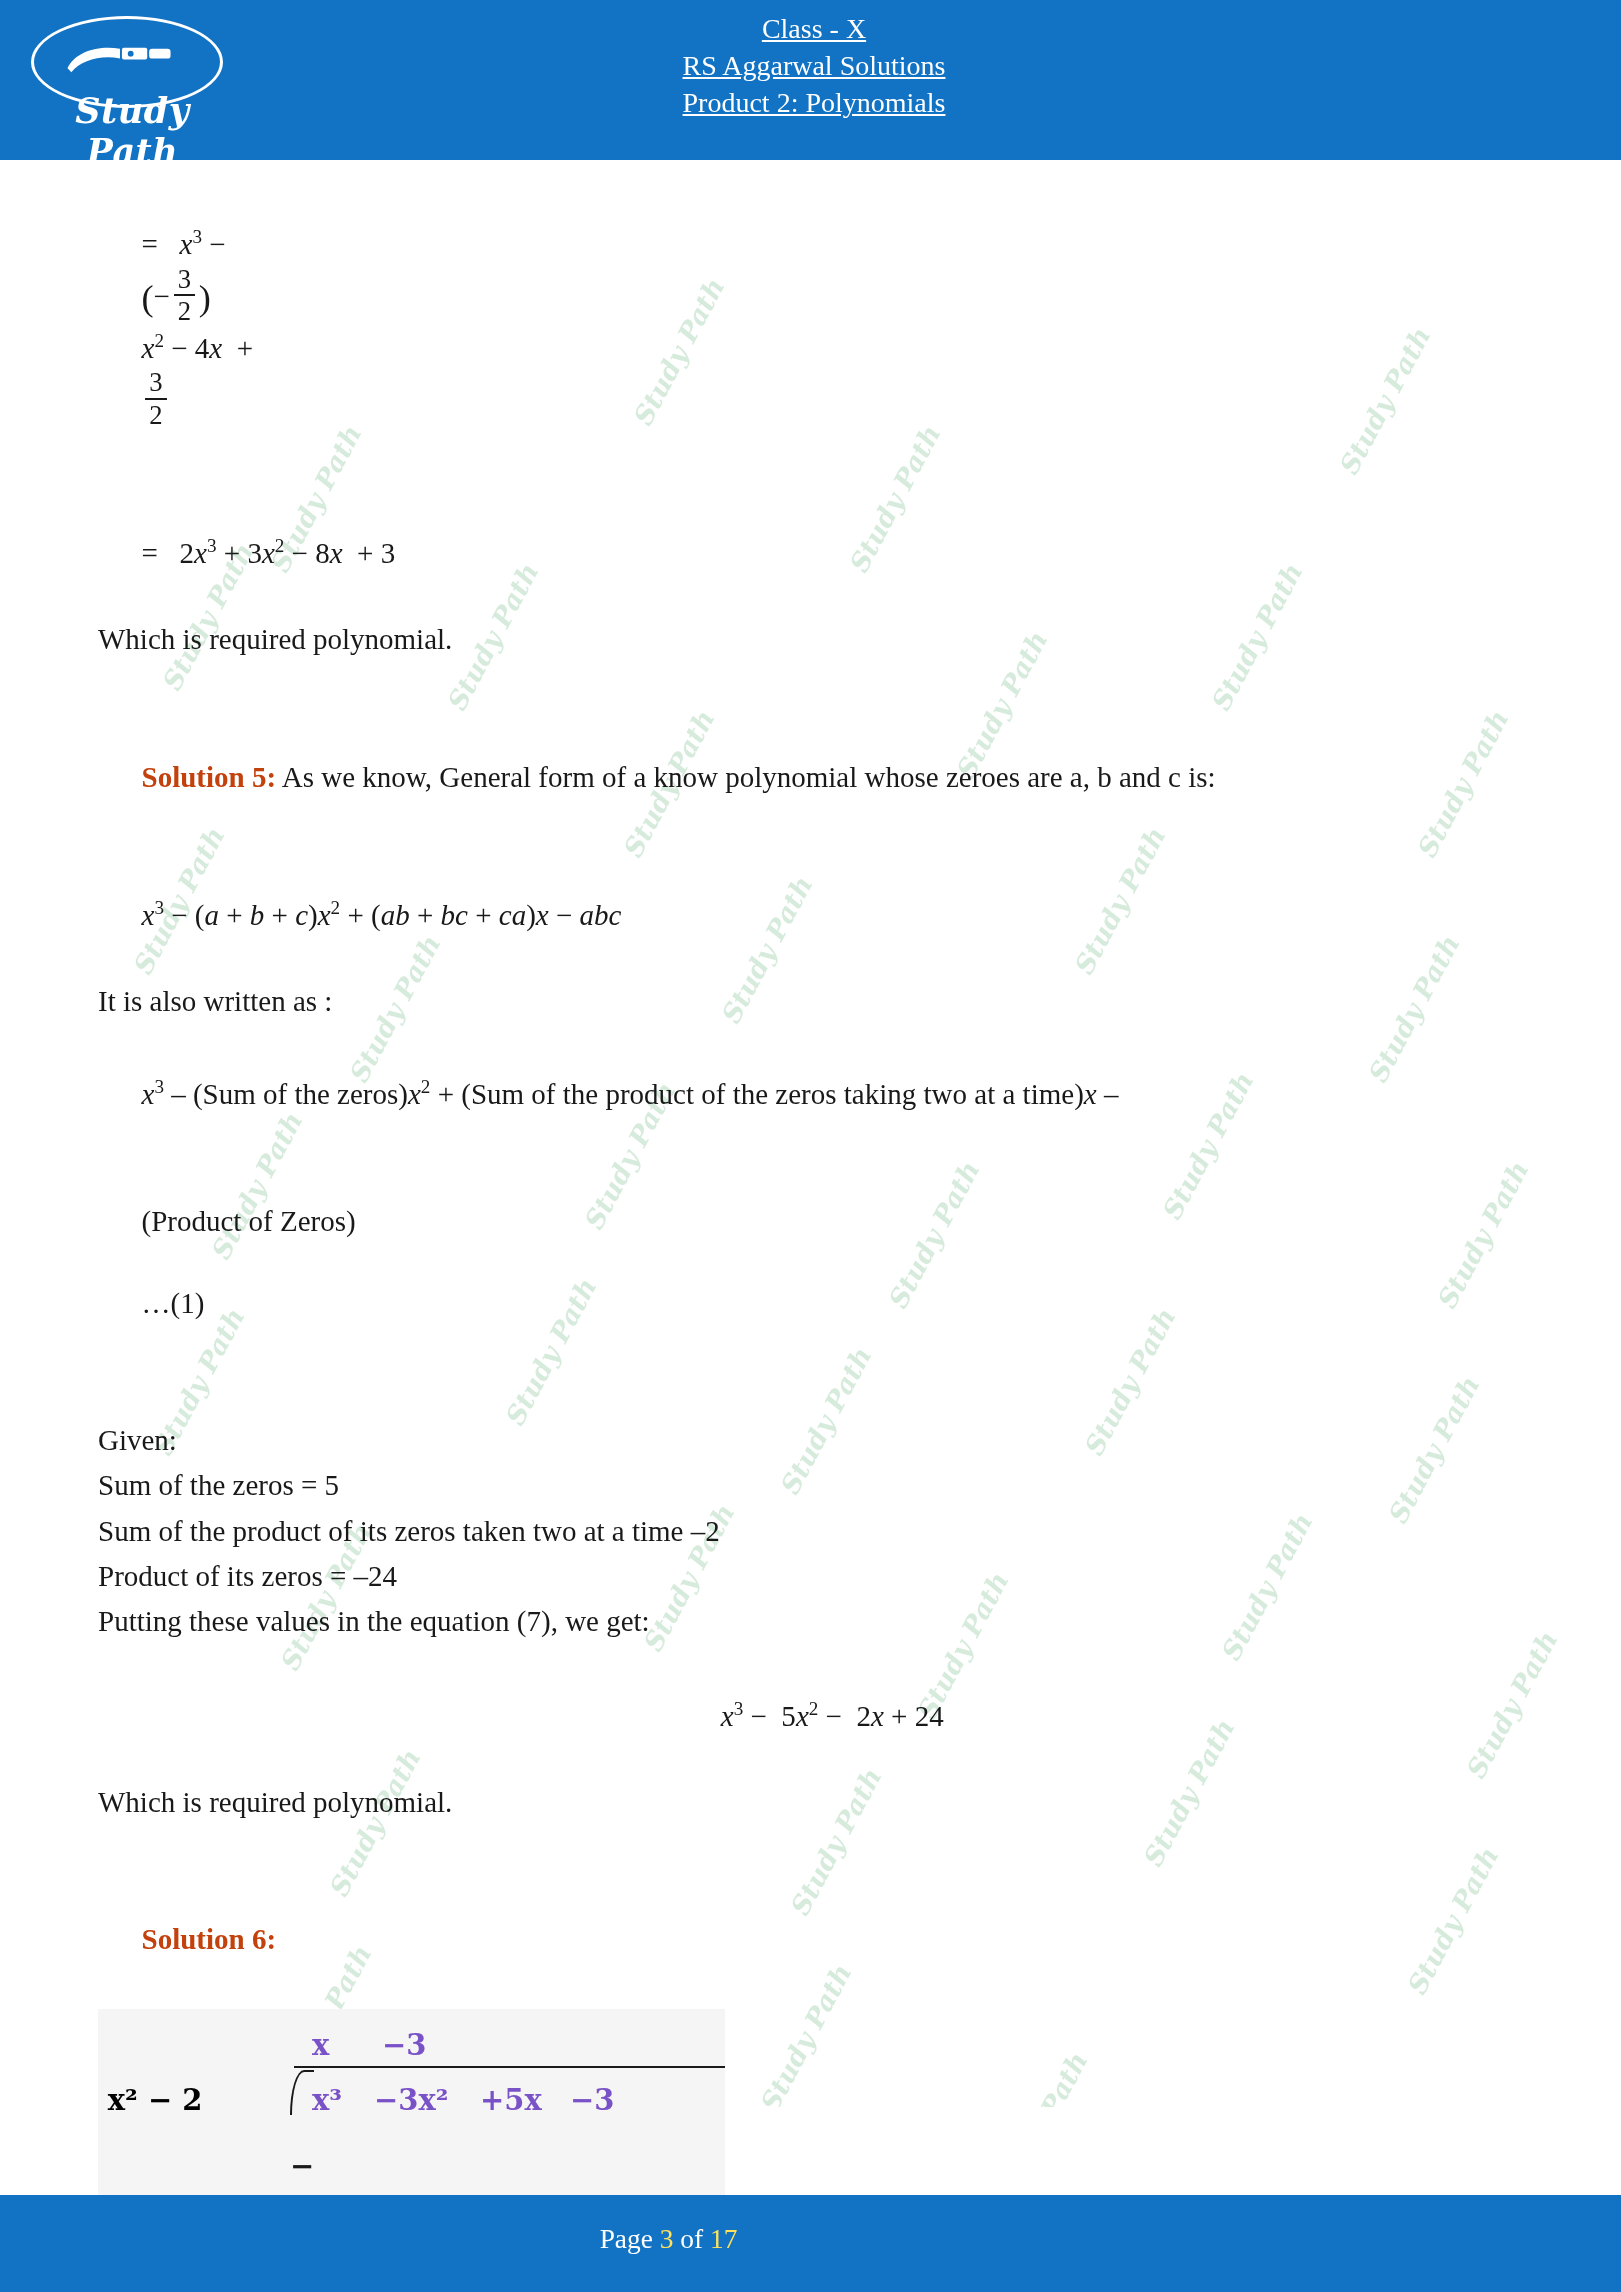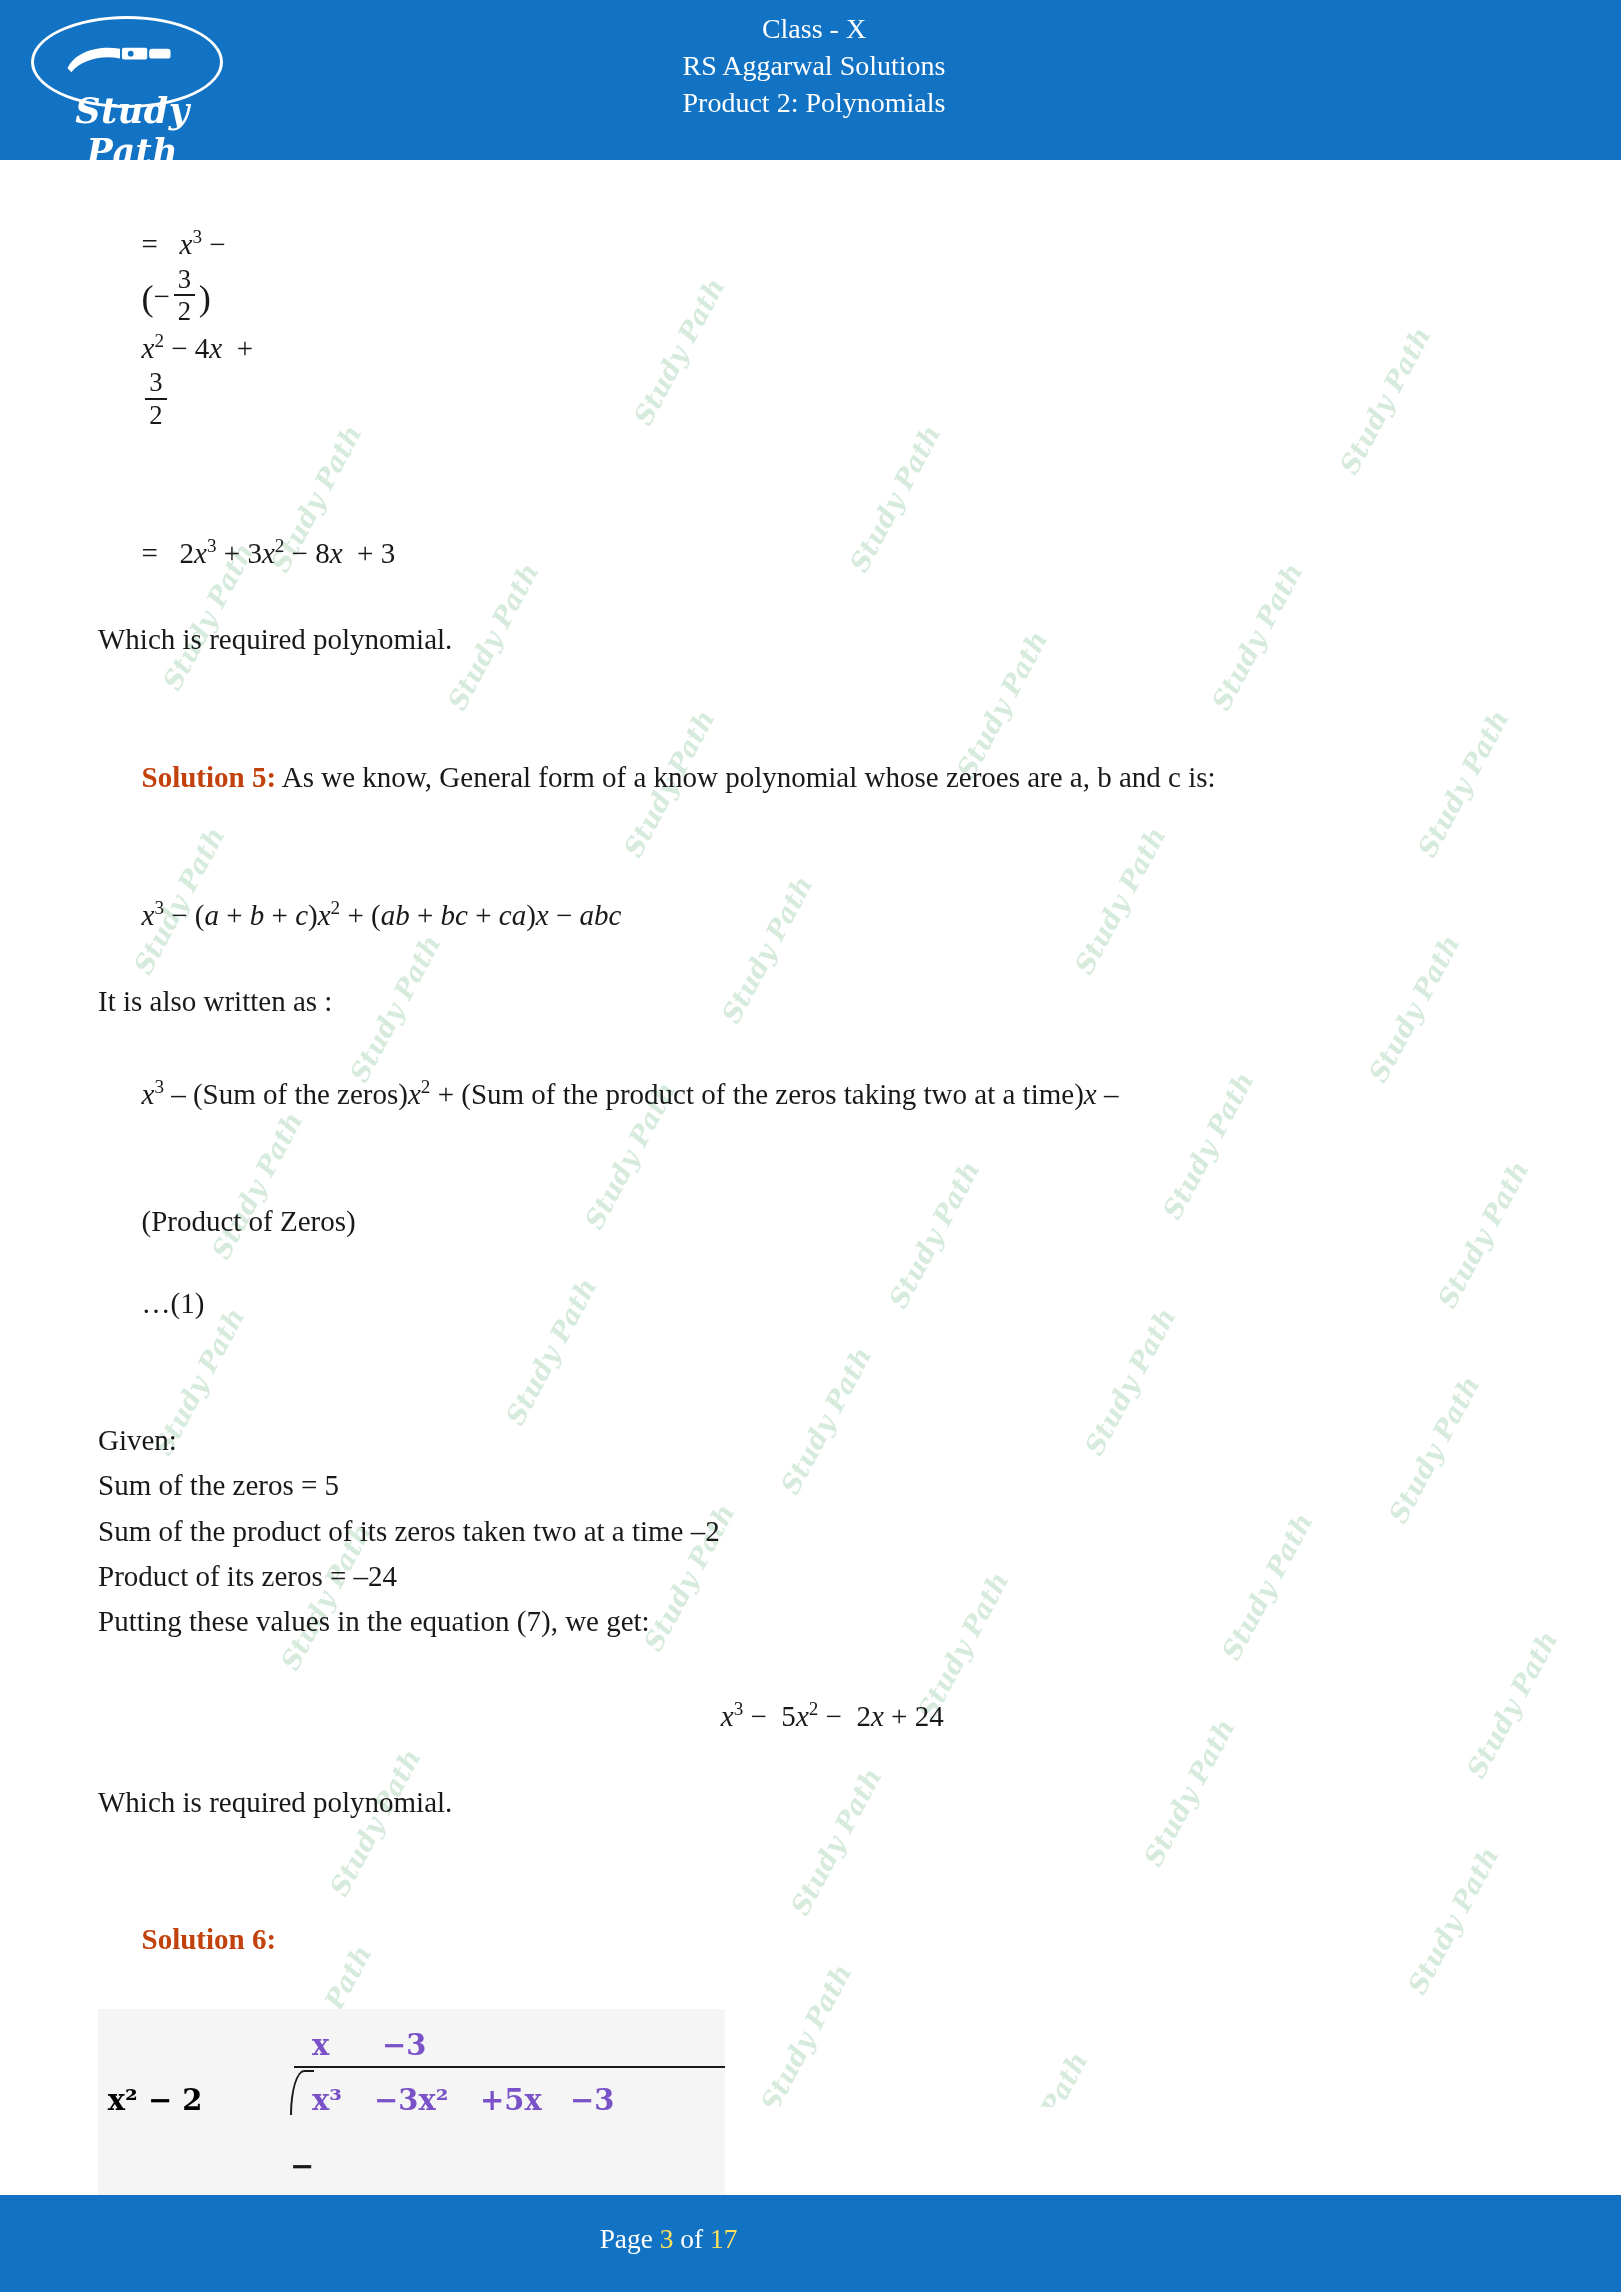--- a/index.html
+++ b/index.html
@@ -35,21 +35,21 @@
     position:absolute; left:7.8px; top:82px; width:206px;
     font-family:"DejaVu Serif", serif;
     font-style:italic; font-weight:bold;
     font-size:35px; color:#ffffff; text-align:center;
     letter-spacing:0.5px;
   }
   .header-center {
     position:absolute; left:412px; top:9.8px; width:804px;
     text-align:center; color:#ffffff;
   }
-  .header-center div { line-height:1.33; }
+  .header-center div { line-height:1.33;text-decoration:underline; }
   .h-line1 { font-size:28px; }
   .h-line2 { font-size:28px; }
   .h-line3 { font-size:28px; }
   
   .wm-layer {
     position:absolute; left:0; top:160px; width:1621px; height:1947px;
     overflow:hidden; pointer-events:none;
   }
   .wm {
     position:absolute;

